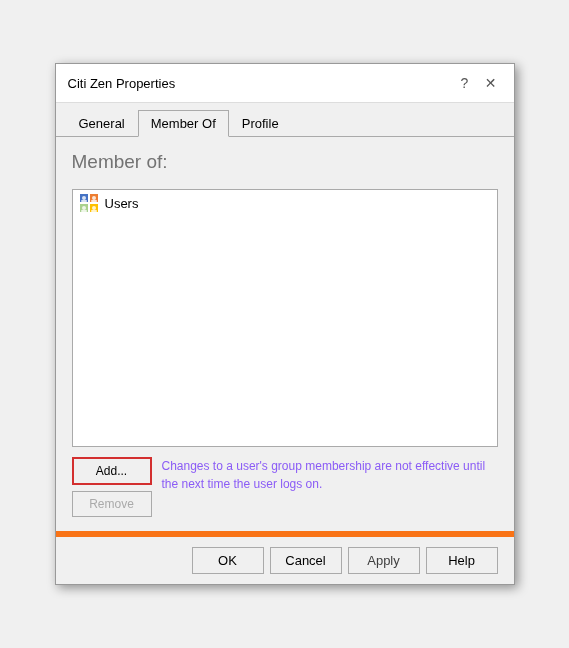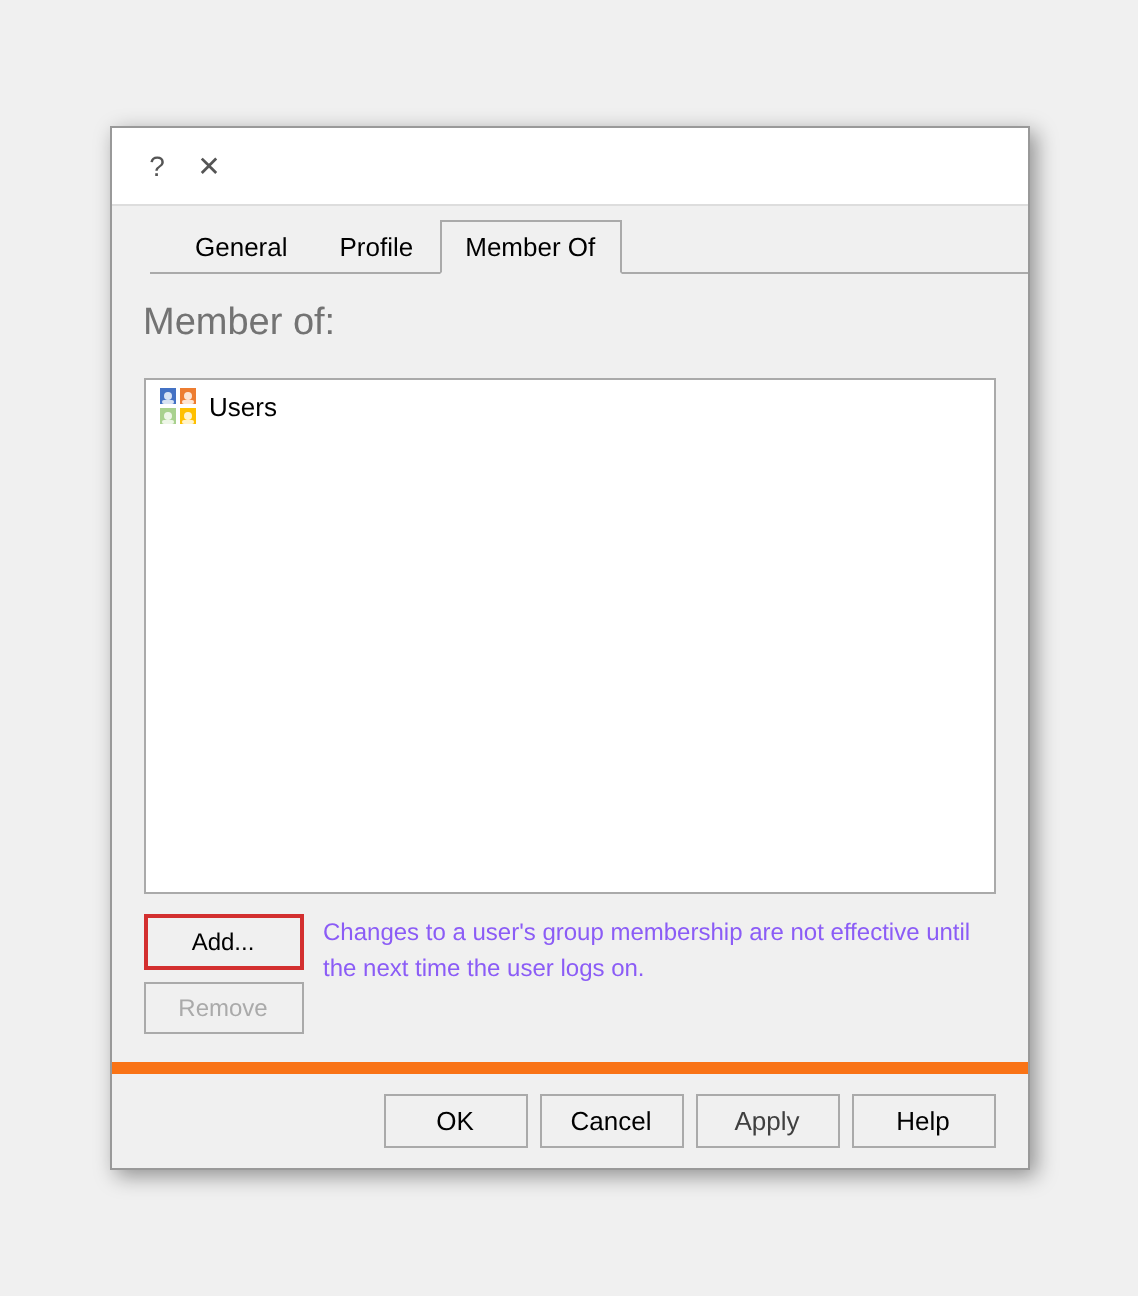--- a/index.html
+++ b/index.html
@@ -58,21 +58,20 @@
       display: flex;
       align-items: center;
       justify-content: center;
     }
 
     .tabs {
       display: flex;
       background: #f0f0f0;
       padding: 6px 10px 0 10px;
       border-bottom: 1px solid #aaa;
-      margin-left: 19px;
     }
 
     .tab {
       padding: 5px 12px;
       cursor: pointer;
       border: 1px solid transparent;
       background: transparent;
       font-size: 13px;
       color: #000;
       position: relative;
@@ -191,30 +190,31 @@
       color: #404040;
       cursor: default;
     }
   </style>
 </head>
 <body>
 
 <div class="dialog">
 
   <div class="title-bar">
+    <span class="title-bar-left">Citi Zen Properties</span>
     <div class="title-bar-right">
       <button class="title-btn">?</button>
       <button class="title-btn close">✕</button>
     </div>
   </div>
 
   <div class="tabs">
     <button class="tab">General</button>
+    <button class="tab active">Member Of</button>
     <button class="tab">Profile</button>
-    <button class="tab active">Member Of</button>
   </div>
 
   <div class="content">
     <div class="section-label">Member of:</div>
 
     <div class="list-box">
       <div class="list-item">
         <span class="group-icon">
           <svg viewBox="0 0 20 20" xmlns="http://www.w3.org/2000/svg">
 

